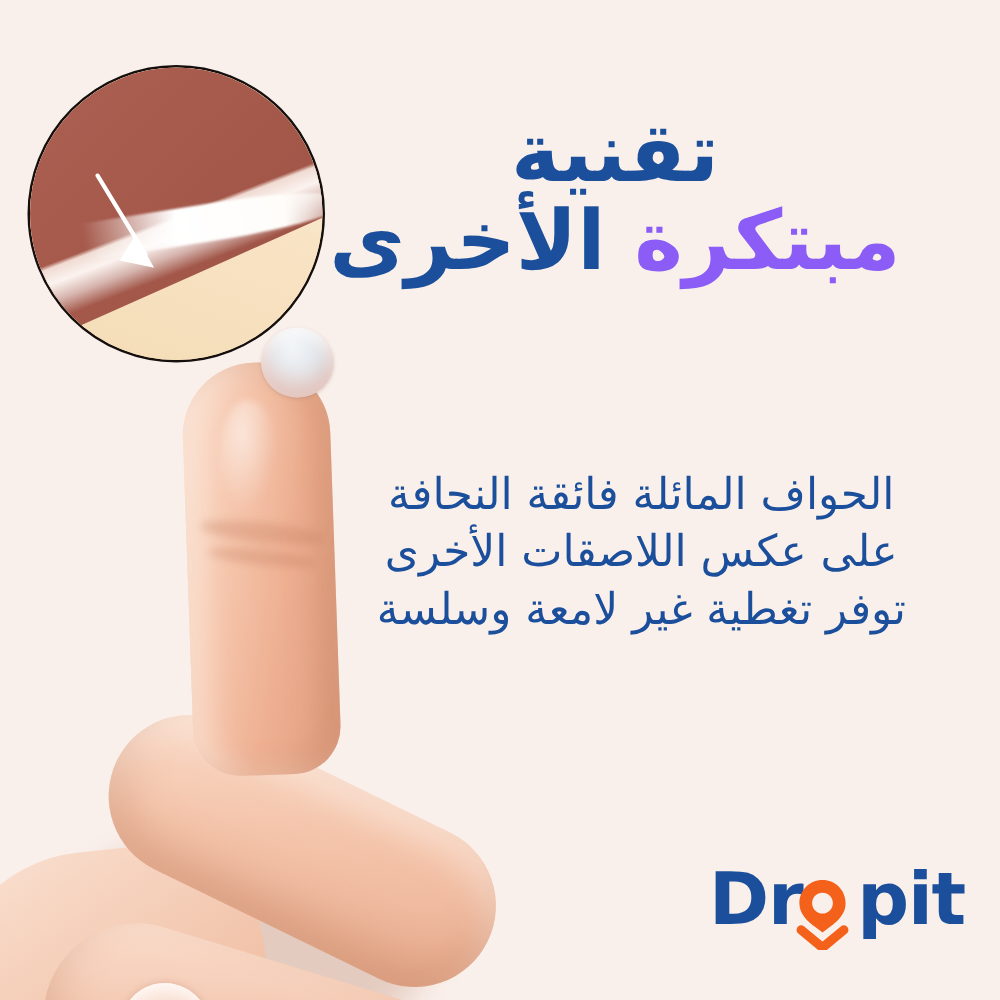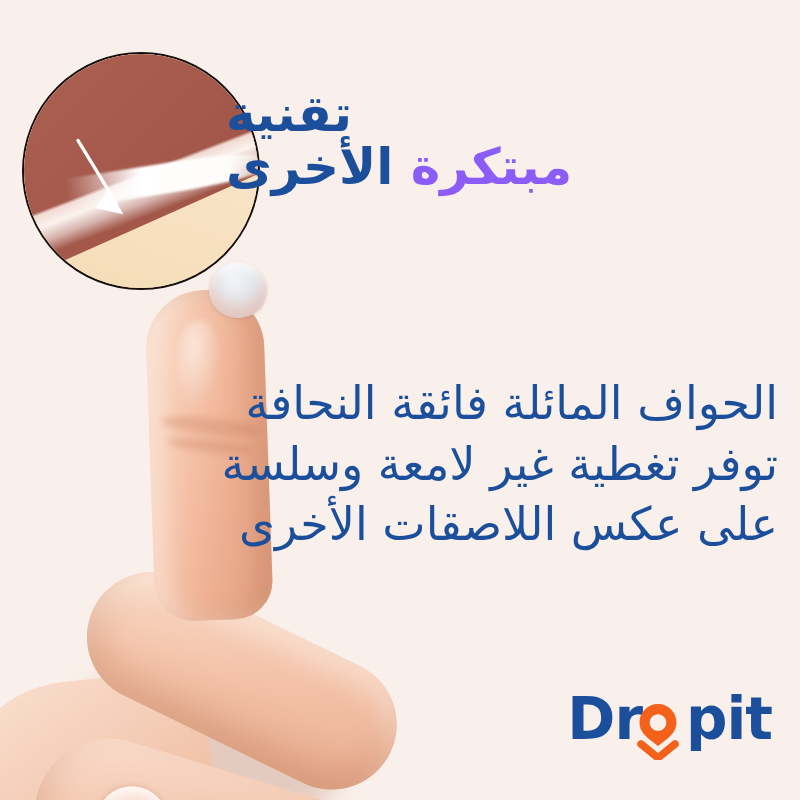--- a/index.html
+++ b/index.html
@@ -189,44 +189,44 @@
   }
   .inset-arrow {
     position: absolute;
     left: 0; top: 0;
     width: 100%; height: 100%;
   }
 
   
   .headline {
     position: absolute;
-    right: 14px;
+    right: 28px;
     top: 88px;
     width: 560px;
-    text-align: left;
+    text-align: center;
     direction: rtl;
     line-height: 1.06;
     font-weight: 700;
-    font-size: 50px;
+    font-size: 66px;
     letter-spacing: 0;
   }
   .headline .ln { display: block; white-space: nowrap; }
   .blue { color: #1b4f9c; }
   .orange { color: #8b5cf6; }
 
   
   .body-copy {
     position: absolute;
     right: 22px;
     top: 373px;
     width: 530px;
-    text-align: right;
+    text-align: center;
     direction: rtl;
     color: #1b4f9c;
-    font-size: 46px;
+    font-size: 35px;
     line-height: 1.32;
     font-weight: 400;
   }
   .body-copy .ln { display: block; white-space: nowrap; }
 
   
   .logo {
     position: absolute;
     right: 28px;
     bottom: 52px;
@@ -283,22 +283,22 @@
     </svg>
   </div>
 
   <div class="headline">
     <span class="ln blue">تقنية</span>
     <span class="ln"><span class="orange">مبتكرة</span> <span class="blue">الأخرى</span></span>
   </div>
 
   <div class="body-copy">
     <span class="ln">الحواف المائلة فائقة النحافة</span>
+    <span class="ln">على عكس اللاصقات الأخرى</span>
     <span class="ln">توفر تغطية غير لامعة وسلسة</span>
-    <span class="ln">على عكس اللاصقات الأخرى</span>
   </div>
 
   <div class="logo">
     <div class="logo-word"><span>Dr</span><span style="opacity:0; letter-spacing:4px;">o</span><span>pit</span>
       <svg class="logo-pin" viewBox="0 0 44 58">
         <path d="M22 2 C11.5 2 3.5 10.2 3.5 20.6 C3.5 29.2 9.6 34.7 16.2 39.6 L22 44 L27.8 39.6 C34.4 34.7 40.5 29.2 40.5 20.6 C40.5 10.2 32.5 2 22 2 Z
                  M22 12.2 C26.6 12.2 30.3 15.9 30.3 20.5 C30.3 25.1 26.6 28.8 22 28.8 C17.4 28.8 13.7 25.1 13.7 20.5 C13.7 15.9 17.4 12.2 22 12.2 Z" fill="#f4611a" fill-rule="evenodd"></path>
         <path d="M5 42 L22 56 L39 42" fill="none" stroke="#f4611a" stroke-width="7.5" stroke-linecap="round" stroke-linejoin="round"></path>
       </svg>
     </div>

